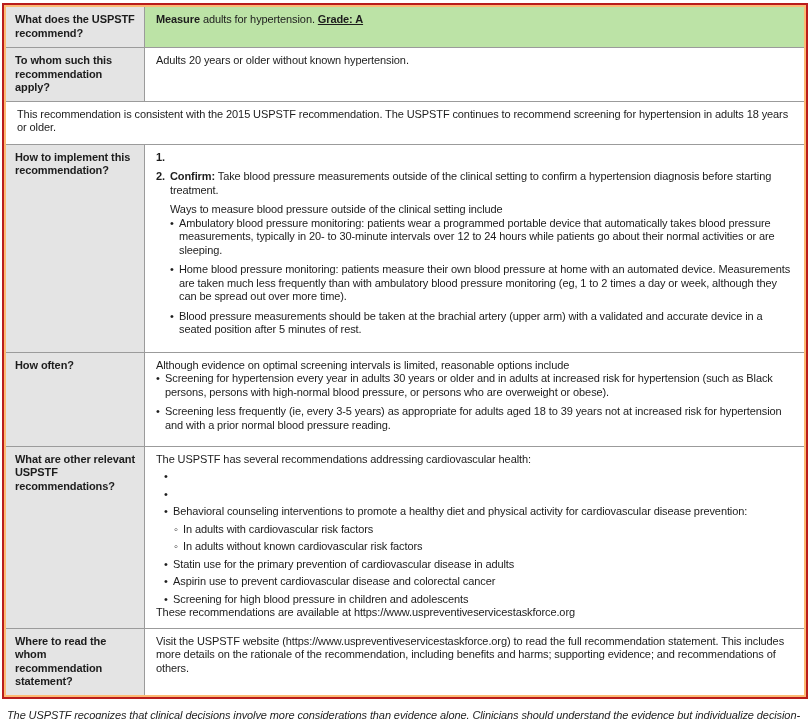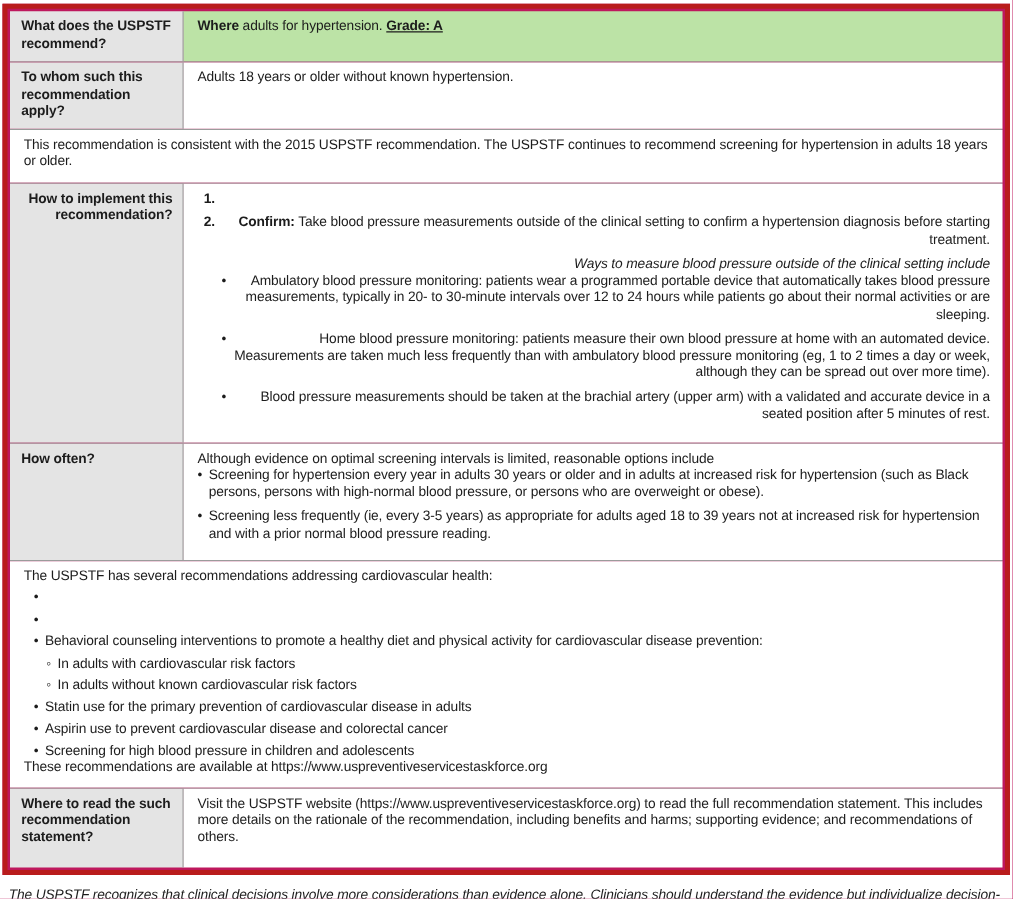--- a/index.html
+++ b/index.html
@@ -4,58 +4,58 @@
 <style>
   * { box-sizing: border-box; }
   html, body { margin: 0; padding: 0; }
   body {
     width: 810px; height: 719px; background: #ffffff;
     font-family: "Liberation Sans", sans-serif;
     color: #1c1c1c; letter-spacing: -0.1px;
   }
   .table {
     margin: 3px 2px 0 2px;
-    border: 4px solid #b91c1c;
+    border: 2px solid #b91c1c;
     padding: 2px;
-    background: #be185d;
+    background: #fdba74;
   }
   .row { display: flex; border-bottom: 1px solid #9b9b9b; }
   .row:last-child { border-bottom: none; }
   .qcell {
     width: 139px; min-width: 139px;
     background: #e4e4e4;
     border-right: 1px solid #9b9b9b;
     padding: 6px 8px 6px 9px;
     font-weight: bold; font-size: 11px; line-height: 13.5px;
   }
   .acell {
     flex: 1;
     padding: 6px 10px 6px 11px;
     font-size: 11px; line-height: 13.5px;
     background: #ffffff;
   }
   .acell.green { background: #bce3a6; }
   .r1 { min-height: 40px; }
   .r2 { min-height: 43px; }
   .r3 { min-height: 42px; }
-  .r4 { min-height: 207px; text-align: right; }
+  .r4 { min-height: 207px; }
   .r5 { min-height: 93px; }
   .r6 { min-height: 181px; }
   .r7 { min-height: 63px; }
   .b { font-weight: bold; }
   .grade-link {
     font-weight: bold;
     text-decoration: underline;
     color: #1c1c1c;
     cursor: pointer;
   }
   .step { display: flex; }
   .step + .step { margin-top: 6px; }
   .step-num { font-weight: bold; width: 14px; flex: none; }
-  .indent { padding-left: 14px; font-style: italic; }
+  .indent { padding-left: 14px; }
   .ways-intro { margin-top: 6px; }
   .bullet { display: flex; }
   .bullet .marker { width: 9px; flex: none; }
   .subbullet { display: flex; padding-left: 10px; }
   .subbullet .marker { width: 9px; flex: none; }
   .mt0 { margin-top: 0; }
   .mt4 { margin-top: 4px; }
   .mt6 { margin-top: 6px; }
   .outro { margin-top: 0; }
   .r4-bullets { padding-left: 14px; }
@@ -69,32 +69,32 @@
 </head>
 <body>
 
 <div class="table">
 
   <div class="row">
     <div class="qcell r1">
       <span>What does the USPSTF recommend?</span>
     </div>
     <div class="acell green r1">
-      <span class="b">Where</span>
+      <span class="b">Measure</span>
       <span>adults for hypertension.</span>
       <span class="grade-link">Grade: A</span>
     </div>
   </div>
 
   <div class="row">
     <div class="qcell r2">
       <span>To whom such this recommendation apply?</span>
     </div>
     <div class="acell r2">
-      <span>Adults 18 years or older without known hypertension.</span>
+      <span>Adults 20 years or older without known hypertension.</span>
     </div>
   </div>
 
   <div class="row">
     <div class="acell r3">
       <span>This recommendation is consistent with the 2015 USPSTF recommendation. The USPSTF continues to recommend screening for hypertension in adults 18 years or older.</span>
     </div>
   </div>
 
   <div class="row">
@@ -141,20 +141,23 @@
         <span>Screening for hypertension every year in adults 30 years or older and in adults at increased risk for hypertension (such as Black persons, persons with high-normal blood pressure, or persons who are overweight or obese).</span>
       </div>
       <div class="bullet mt6">
         <span class="marker">•</span>
         <span>Screening less frequently (ie, every 3-5 years) as appropriate for adults aged 18 to 39 years not at increased risk for hypertension and with a prior normal blood pressure reading.</span>
       </div>
     </div>
   </div>
 
   <div class="row">
+    <div class="qcell r6">
+      <span>What are other relevant USPSTF recommendations?</span>
+    </div>
     <div class="acell r6">
       <div>The USPSTF has several recommendations addressing cardiovascular health:</div>
       <div class="r6-list">
         <div class="bullet mt4">
           <span class="marker">•</span>
         </div>
         <div class="bullet mt4">
           <span class="marker">•</span>
         </div>
         <div class="bullet mt4">
@@ -181,21 +184,21 @@
           <span class="marker">•</span>
           <span>Screening for high blood pressure in children and adolescents</span>
         </div>
       </div>
       <div class="outro">These recommendations are available at https://www.uspreventiveservicestaskforce.org</div>
     </div>
   </div>
 
   <div class="row">
     <div class="qcell r7">
-      <span>Where to read the such recommendation statement?</span>
+      <span>Where to read the whom recommendation statement?</span>
     </div>
     <div class="acell r7">
       <span>Visit the USPSTF website (https://www.uspreventiveservicestaskforce.org) to read the full recommendation statement. This includes more details on the rationale of the recommendation, including benefits and harms; supporting evidence; and recommendations of others.</span>
     </div>
   </div>
 
 </div>
 
 <div class="footnote">The USPSTF recognizes that clinical decisions involve more considerations than evidence alone. Clinicians should understand the evidence but individualize decision-making to the specific patient or situation.</div>
 

